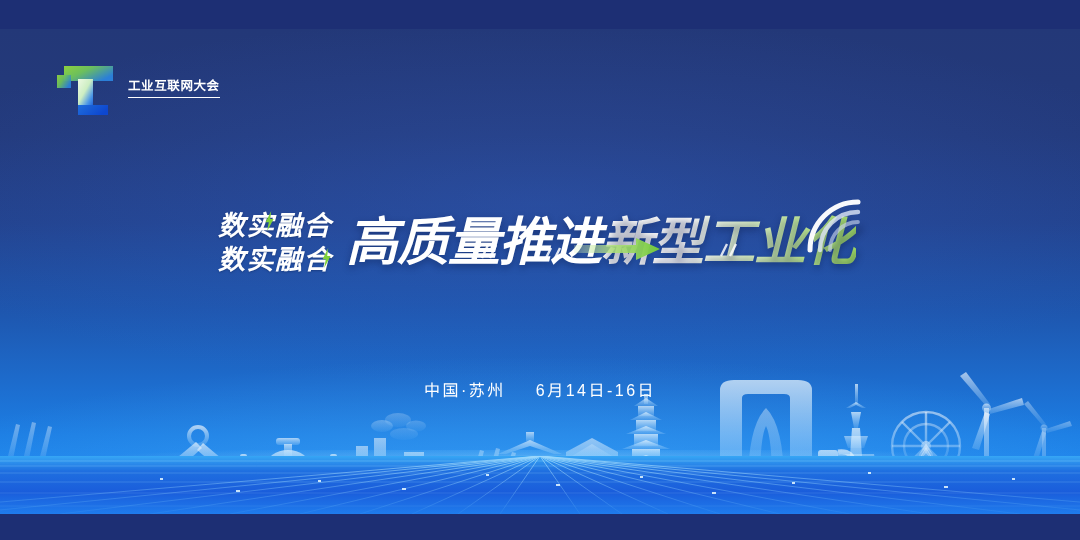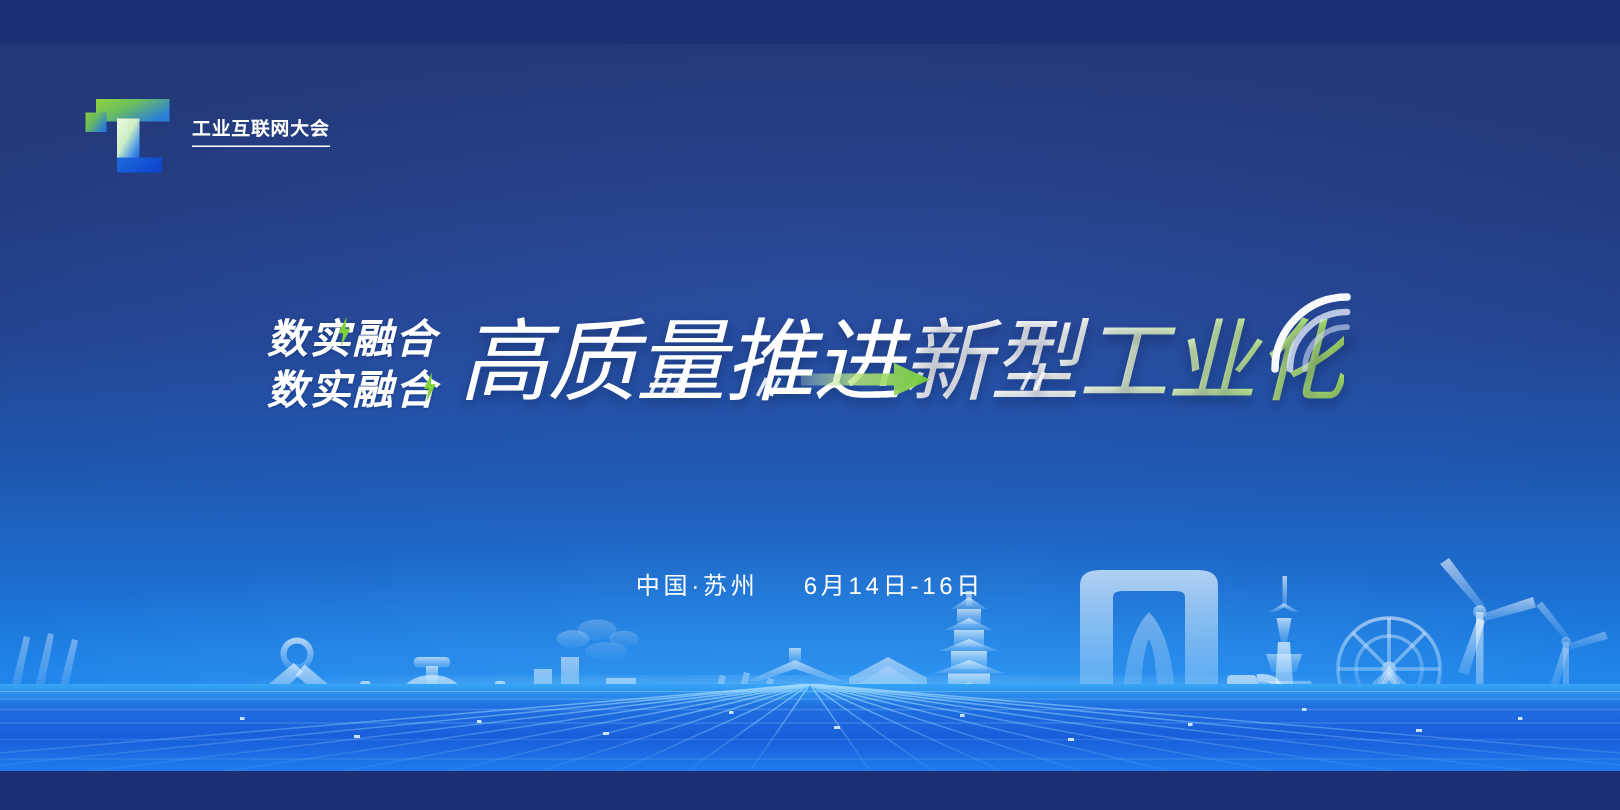--- a/index.html
+++ b/index.html
@@ -78,21 +78,21 @@
     text-shadow:0 1px 2px rgba(10,25,70,.35);
   }
   .bolt{
     position:absolute; width:9px; height:20px; pointer-events:none;
   }
   .bolt-a{ left:47px; top:-1px; }
   .bolt-b{ left:104px; top:2px; }
 
   .slogan-main{
     position:relative;
-    font-size:60px; font-weight:400; font-style:italic;
+    font-size:52px; font-weight:700; font-style:italic;
     letter-spacing:-1px; line-height:1;
     color:#ffffff;
     padding-right:6px;
     text-shadow:0 3px 7px rgba(8,22,62,.38);
   }
   .slogan-main .g{
     background:linear-gradient(100deg,#ffffff 0%,#ffffff 34%,#d6f0bb 62%,#9fdc5e 100%);
     -webkit-background-clip:text; background-clip:text;
     -webkit-text-fill-color:transparent; color:transparent;
   }

